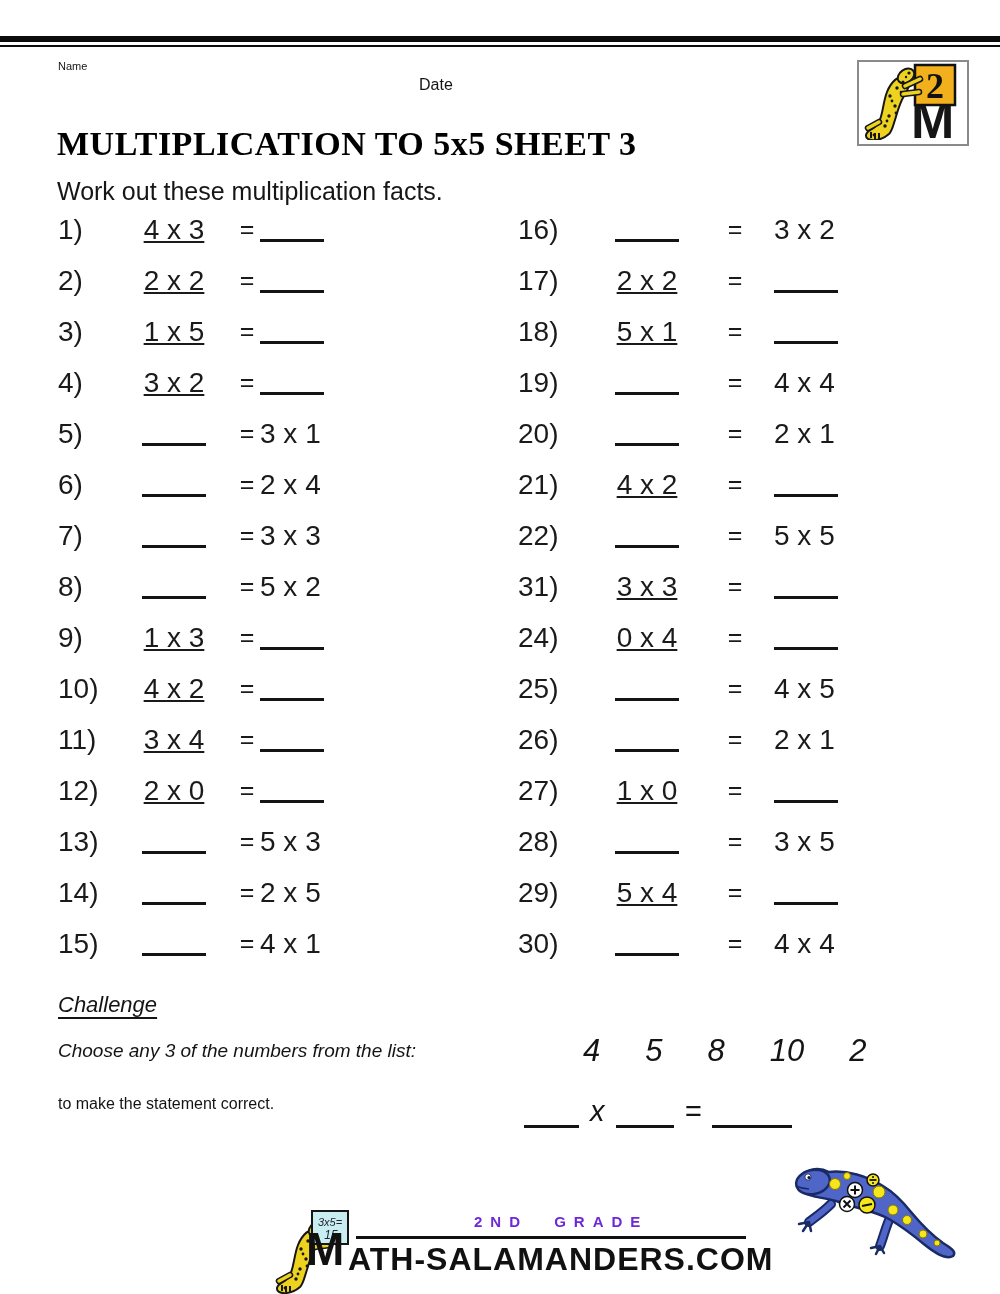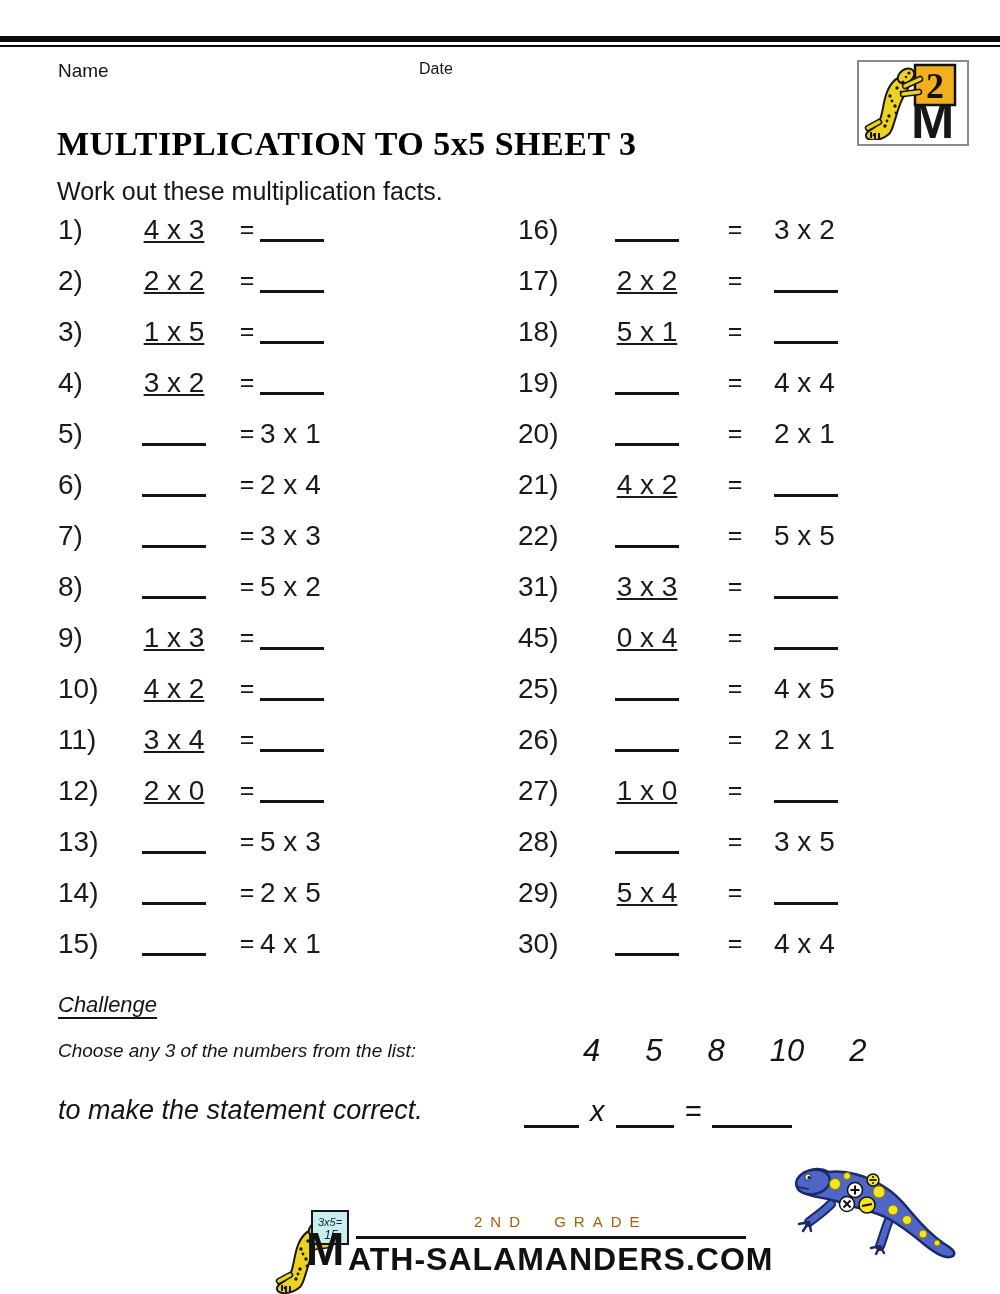--- a/index.html
+++ b/index.html
@@ -5,22 +5,22 @@
   html,body { margin:0; padding:0; }
   body {
     width:1000px; height:1294px; position:relative;
     background:#ffffff; color:#141414;
     font-family:"Liberation Sans", sans-serif;
     overflow:hidden;
   }
   .rule-thick { position:absolute; top:36px; left:0; width:1000px; height:6px; background:#0c0c0c; }
   .rule-thin  { position:absolute; top:45px; left:0; width:1000px; height:2px; background:#0c0c0c; }
 
-  .name-label { position:absolute; top:60px; left:58px;  font-size:19px; }
-  .date-label { position:absolute; top:60px; left:419px; font-size:16px; }
+  .name-label { position:absolute; top:60px; left:58px;  font-size:11px; }
+  .date-label { position:absolute; top:76px; left:419px; font-size:16px; }
 
   .logo-box { position:absolute; top:60px; left:857px; width:108px; height:82px;
               border:2px solid #8a8a8a; background:#fff; }
   .logo-box svg { display:block; }
 
   .page-title {
     position:absolute; top:102px; left:57px;
     font-family:"Liberation Serif", serif; font-size:34px; color:#000000;
     white-space:nowrap; letter-spacing:0.5px;
   }
@@ -41,32 +41,32 @@
   .col-right .p-slot-b { margin-left:24px; }
   .blank { display:inline-block; width:64px; height:3px; background:#141414; margin-top:28px; }
 
   .ch-heading {
     position:absolute; top:992px; left:58px; font-style:italic; font-size:22px;
     text-decoration:underline; text-decoration-thickness:2px; text-underline-offset:5px;
   }
   .ch-line1 { position:absolute; top:1040px; left:58px; font-style:italic; font-size:19px; }
   .ch-numbers { position:absolute; top:1033px; left:583px; display:flex; gap:45px;
                 font-style:italic; font-size:31px; }
-  .ch-line2 { position:absolute; top:1095px; left:58px; font-style:italic; font-size:27px; }
+  .ch-line2 { position:absolute; top:1095px; left:58px; font-size:16px; }
   .ch-statement { position:absolute; top:1086px; left:524px; height:42px;
                   display:flex; align-items:flex-end; gap:11px;
                   font-style:italic; font-size:29px; }
   .c-blank { height:3px; background:#141414; }
   .c-blank-1 { width:55px; } .c-blank-2 { width:58px; } .c-blank-3 { width:80px; }
 
   .footer-m { position:absolute; left:306px; top:1226px; font-size:46px; font-weight:bold;
               color:#111; line-height:1; }
   .footer-sal { position:absolute; left:270px; top:1192px;margin-top:17px; }
-  .grade-text { position:absolute; left:474px; top:1213px; font-size:15px; font-weight:normal;
-                letter-spacing:8px; word-spacing:14px; color:#a16207; white-space:nowrap; }
+  .grade-text { position:absolute; left:474px; top:1213px; font-size:15px; font-weight:bold;
+                letter-spacing:8px; word-spacing:14px; color:#6d28d9; white-space:nowrap; }
   .footer-line { position:absolute; left:356px; top:1236px; width:390px; height:3px; background:#111; }
   .site-text { position:absolute; left:348px; top:1241px; font-size:32px; font-weight:bold;
                letter-spacing:1px; color:#111; white-space:nowrap; }
   .blue-sal { position:absolute; left:783px; top:1146px; }
 </style>
 </head>
 <body>
 
 <div class="rule-thick"></div>
 <div class="rule-thin"></div>
@@ -249,21 +249,21 @@
       <span class="p-eq">=</span>
       <span class="p-slot-b">5 x 5</span>
     </div>
     <div class="p-row">
       <span class="p-num">31)</span>
       <span class="p-slot-a">3 x 3</span>
       <span class="p-eq">=</span>
       <span class="p-slot-b"><span class="blank"></span></span>
     </div>
     <div class="p-row">
-      <span class="p-num">45)</span>
+      <span class="p-num">24)</span>
       <span class="p-slot-a">0 x 4</span>
       <span class="p-eq">=</span>
       <span class="p-slot-b"><span class="blank"></span></span>
     </div>
     <div class="p-row">
       <span class="p-num">25)</span>
       <span class="p-slot-a"><span class="blank"></span></span>
       <span class="p-eq">=</span>
       <span class="p-slot-b">4 x 5</span>
     </div>

